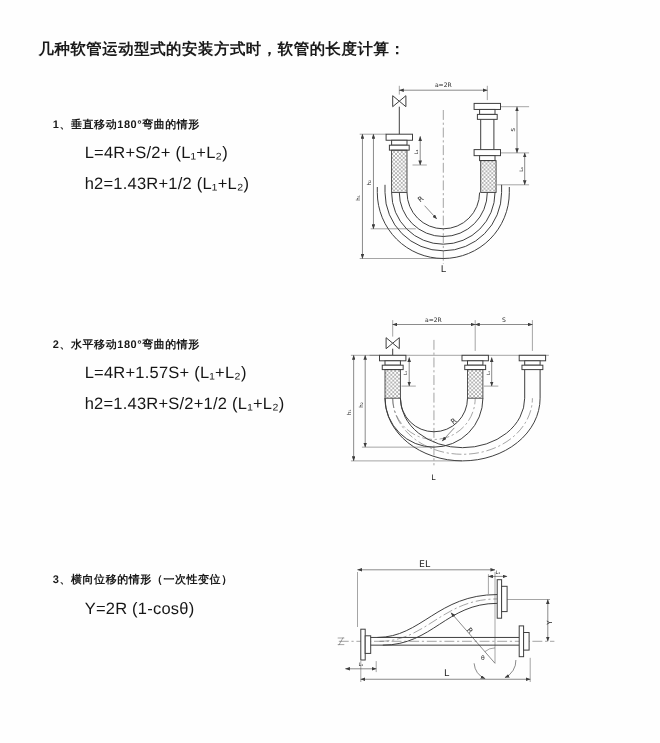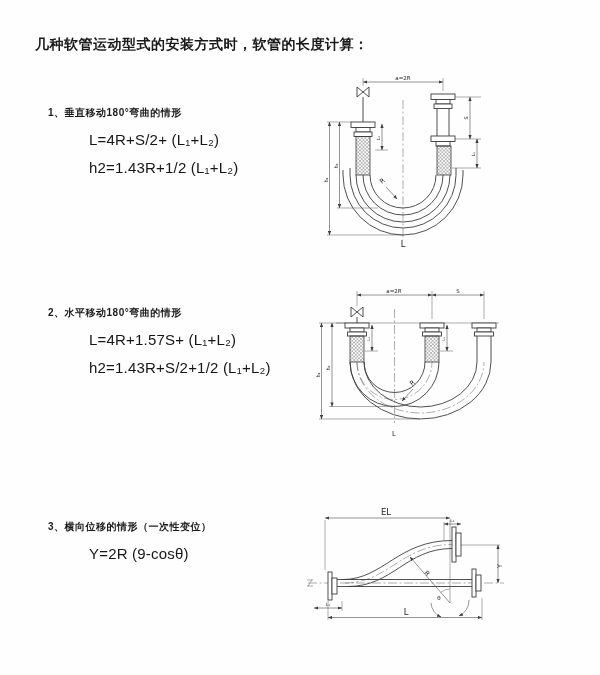--- a/index.html
+++ b/index.html
@@ -7,21 +7,21 @@
     width:600px;height:675px;position:relative;background:#fefefe;
     font-family:"Liberation Sans","DejaVu Sans",sans-serif;color:#1c1c1c;overflow:hidden;
   }
   .page-title{
     position:absolute;left:35px;top:36px;font-size:14px;font-weight:600;
     color:#1a1a1a;letter-spacing:.5px;white-space:nowrap;
   }
   .section{position:absolute;left:48px;}
   .sec-heading{font-size:10px;font-weight:600;color:#1a1a1a;letter-spacing:.5px;white-space:nowrap;}
   .formulas{margin-left:29px;margin-top:6px;}
-  .formula{font-size:15px;font-weight:500;color:#161616;line-height:28px;white-space:nowrap;letter-spacing:.2px;margin-left:12px;}
+  .formula{font-size:15px;font-weight:500;color:#161616;line-height:28px;white-space:nowrap;letter-spacing:.2px;}
   #sec1{top:106px;}
   #sec2{top:306px;}
   #sec3{top:520px;}
   .diagram{position:absolute;}
   #diag1{left:318px;top:70px;}
   #diag2{left:312px;top:283px;}
   #diag3{left:298px;top:500px;text-align:center;}
   svg{display:block;}
   .ol{stroke:#3d3d3d;stroke-width:.9;fill:none;}
   .olf{stroke:#3d3d3d;stroke-width:.9;fill:#fff;}
@@ -60,21 +60,21 @@
   <div class="sec-heading">2、水平移动180°弯曲的情形</div>
   <div class="formulas">
     <div class="formula">L=4R+1.57S+ (L₁+L₂)</div>
     <div class="formula">h2=1.43R+S/2+1/2 (L₁+L₂)</div>
   </div>
 </div>
 
 <div class="section" id="sec3">
   <div class="sec-heading">3、横向位移的情形（一次性变位）</div>
   <div class="formulas">
-    <div class="formula">Y=2R (9-cosθ)</div>
+    <div class="formula">Y=2R (1-cosθ)</div>
   </div>
 </div>
 
 <div class="diagram" id="diag1">
 <svg width="182" height="182" viewBox="0 0 182 182" role="img">
 
   <line class="cl" x1="85" y1="30" x2="85" y2="170"></line>
 
   <line class="xl" x1="45" y1="8" x2="45" y2="16"></line>
   <line class="xl" x1="125" y1="8" x2="125" y2="21"></line>

